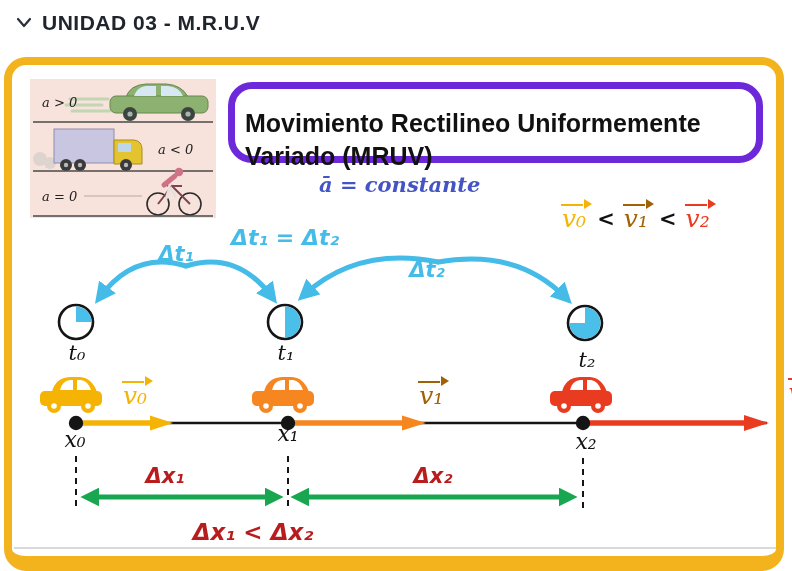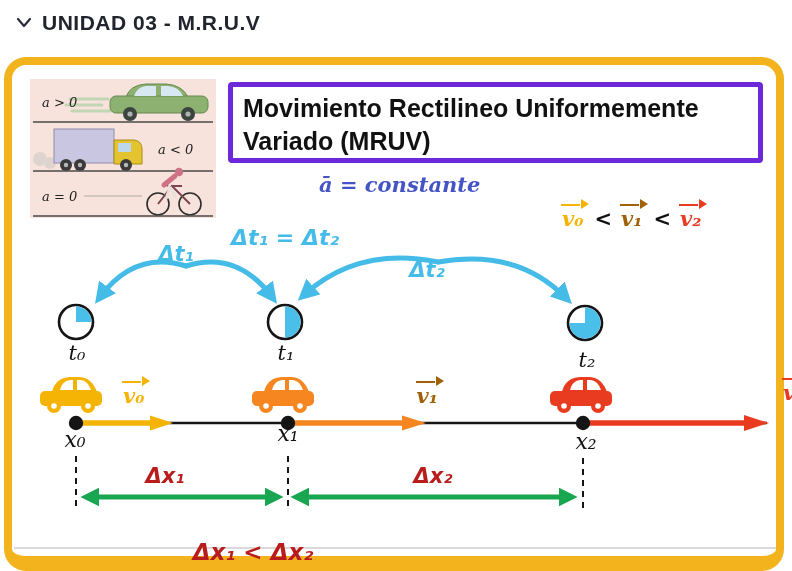--- a/index.html
+++ b/index.html
@@ -12,43 +12,43 @@
   .header-title{font-family:"Liberation Sans",sans-serif;font-weight:bold;font-size:21px;
                 color:#20242c;letter-spacing:.5px;}
   .chev{width:16px;height:12px;}
 
   
   .panel{position:absolute;left:4px;top:57px;width:780px;height:514px;box-sizing:border-box;
          background:#fff;border:8px solid #f2b31c;border-bottom-width:15px;border-radius:22px;}
 
   
   .title-box{position:absolute;left:228px;top:82px;width:535px;height:81px;box-sizing:border-box;
-             border:5px solid #6d28d9;border-radius:4px;background:#fff;z-index:3;
-             padding:5px 10px;}
+             border:7px solid #6d28d9;border-radius:24px;background:#fff;z-index:3;
+             padding:18px 10px;}
   .title-box div{font-family:"Liberation Sans",sans-serif;font-weight:bold;font-size:25px;
                  line-height:33px;color:#111;white-space:nowrap;}
 
   
   .accel-img{position:absolute;left:30px;top:79px;z-index:2;}
   .accel-label{font-family:"DejaVu Serif",serif;font-style:italic;font-size:13px;fill:#222;}
 
   
   .lbl{position:absolute;z-index:4;white-space:nowrap;}
   .center{transform:translateX(-50%);}
   .cyan-label{color:#45bbe8;font-weight:bold;font-style:italic;font-size:21px;}
   .green-label{color:#b91c1c;font-weight:bold;font-style:italic;font-size:21px;}
   .math-t{font-family:"DejaVu Serif",serif;font-style:italic;font-size:21px;color:#111;}
   .math-x{font-family:"DejaVu Serif",serif;font-style:italic;font-size:22px;color:#111;}
   .aconst{font-family:"DejaVu Serif",serif;font-style:italic;font-weight:bold;font-size:21px;
           color:#4454c4;}
-  .dxineq{font-size:23px;margin-top:20px;}
+  .dxineq{font-size:23px;}
 
   
   .vec{position:relative;display:inline-block;padding:7px 4px 0 2px;
-       font-family:"DejaVu Serif",serif;font-style:italic;font-weight:bold;font-size:21px;
+       font-family:"DejaVu Serif",serif;font-style:italic;font-weight:normal;font-size:25px;
        line-height:22px;}
   .vec::before{content:"";position:absolute;top:3px;left:1px;right:7px;border-top:2.6px solid;}
   .vec::after{content:"";position:absolute;top:-2px;right:-2px;width:0;height:0;
               border-left:8px solid;border-top:5px solid transparent;border-bottom:5px solid transparent;}
   .c-yellow{color:#f5b303;} .c-orange{color:#a16207;} .c-red{color:#e93b20;}
   .v-ineq{position:absolute;left:560px;top:201px;z-index:4;display:flex;align-items:flex-start;gap:7px;}
   .v-ineq .lt{font-weight:bold;font-size:21px;color:#111;padding-top:6px;}
 
   .overlay{position:absolute;left:0;top:0;z-index:2;pointer-events:none;}
   .divider{position:absolute;left:14px;top:547px;width:762px;height:2px;background:#dadada;z-index:3;}

